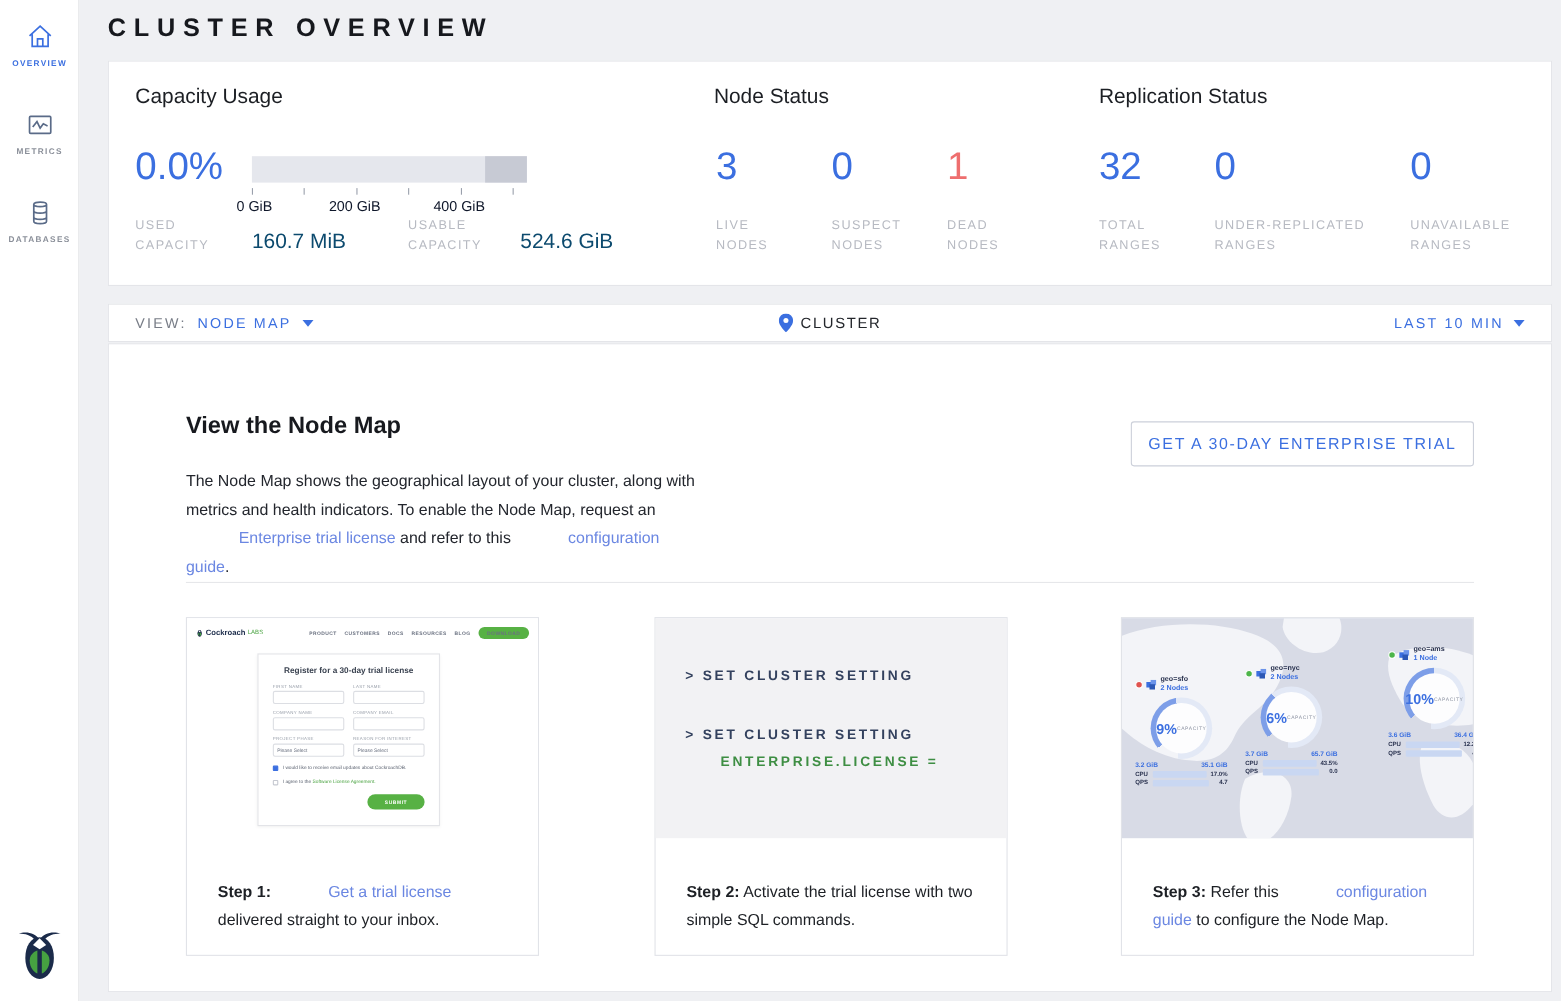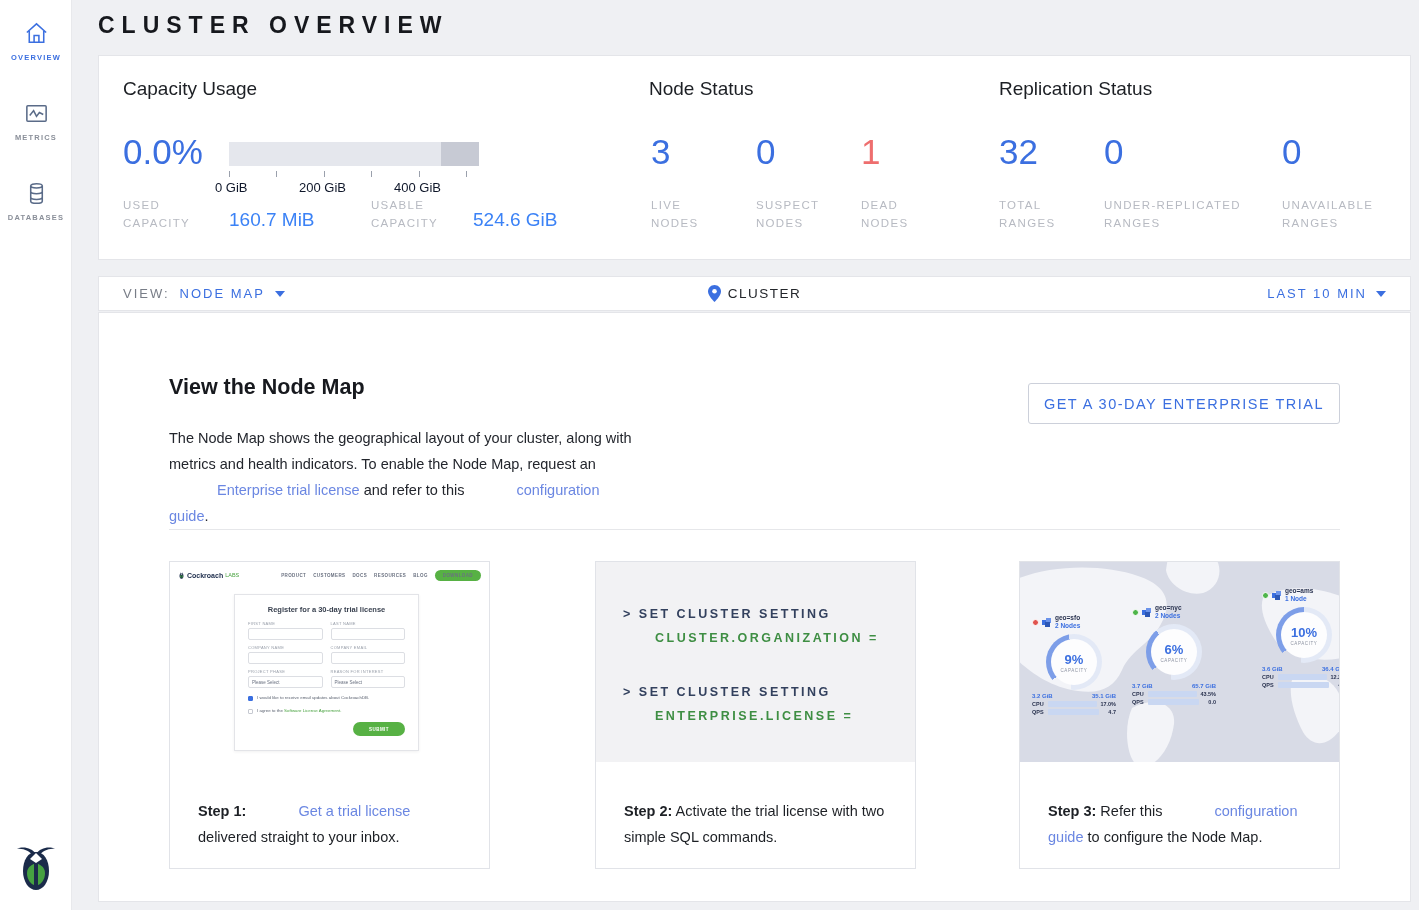--- a/index.html
+++ b/index.html
@@ -18,21 +18,21 @@
   
   .page-title { position:absolute; left:98px; top:12px; font-size:23px; font-weight:600; letter-spacing:7px; color:#16181d; }
 
   
   .panel { position:absolute; background:#fff; border:1px solid #e4e5e9; }
   #summary { left:98px; top:55px; width:1313px; height:205px; }
   .sec-title { position:absolute; font-size:19px; font-weight:500; color:#1c1f24; }
   .bignum { position:absolute; font-size:35px; color:#3b6fe0; }
   .bignum.red { color:#ee6e6e; }
   .caps { position:absolute; font-size:11.5px; letter-spacing:1.3px; color:#b7bac2; line-height:18px; }
-  .bluval { position:absolute; font-size:19px; color:#3b82f6; }
+  .bluval { position:absolute; font-size:19px; color:#0c4a6e; }
 
   .capbar { position:absolute; left:130px; top:86px; width:250px; height:24px; background:#e5e7ed; }
   .capbar .nonusable { position:absolute; right:0; top:0; width:38px; height:24px; background:#c7cad4; }
   .tickrow { position:absolute; left:130px; top:115px; width:250px; height:6px; }
   .tick { position:absolute; top:0; width:1px; height:6px; background:#9aa0ac; }
   .ticklbl { position:absolute; top:124px; font-size:13px; color:#0f172a; }
 
   
   #viewbar { left:98px; top:276px; width:1313px; height:35px; background:#fff; border:1px solid #e4e5e9; }
   .vb-left { position:absolute; left:24px; top:0; height:33px; display:flex; align-items:center; gap:10px; cursor:pointer; }
@@ -58,21 +58,21 @@
   .cap b { font-weight:bold; color:#1d2025; }
 
   
   .site { position:absolute; left:0; top:0; width:319px; height:225px; background:#fff; overflow:hidden; }
   .site-hdr { position:absolute; left:8px; right:8px; top:6px; height:14px; display:flex; align-items:center; }
   .site-logo { font-size:7px; font-weight:bold; color:#1b2b4a; display:flex; align-items:center; gap:2px; }
   .site-logo .sfx { color:#48a23f; font-weight:normal; font-size:5.5px; }
   .site-nav { margin-left:auto; display:flex; gap:7px; align-items:center; }
   .site-nav span { font-size:4.5px; letter-spacing:.4px; color:#6a7180; font-weight:bold; }
   .dl-btn { background:#57b144; color:#fff; font-size:4.5px; font-weight:bold; letter-spacing:.4px; padding:3px 8px; border-radius:8px; }
-  .formbox { position:absolute; left:64px; top:32px; width:185px; height:157px; background:#fff; border:1px solid #e3e4e8; box-shadow:0 1px 3px rgba(0,0,0,.06); padding:10px 13px; }
+  .formbox { position:absolute; left:64px; top:32px; width:166px; height:157px; background:#fff; border:1px solid #e3e4e8; box-shadow:0 1px 3px rgba(0,0,0,.06); padding:10px 13px; }
   .form-title { text-align:center; font-size:7.5px; font-weight:bold; color:#3a4250; margin-bottom:7px; }
   .fgrid { display:grid; grid-template-columns:1fr 1fr; column-gap:8px; row-gap:5px; }
   .ffield .flab { font-size:4px; letter-spacing:.3px; color:#9aa0ab; margin-bottom:2px; }
   .ffield .fin { height:12px; border:1px solid #dcdee3; border-radius:2px; font-size:4.5px; color:#6a7180; display:flex; align-items:center; padding-left:3px; }
   .chkrow { display:flex; align-items:flex-start; gap:4px; margin-top:7px; }
   .chk { width:5px; height:5px; border:1px solid #c6c9d1; border-radius:1px; flex:none; margin-top:1px; }
   .chk.checked { background:#3b6fe0; border-color:#3b6fe0; }
   .chktext { font-size:4.4px; color:#5b6270; }
   .chktext .grn { color:#48a23f; }
   .submit { margin-top:8px; margin-left:auto; width:52px; height:14px; background:#57b144; border-radius:8px; color:#fff; font-size:4.5px; font-weight:bold; letter-spacing:.5px; display:flex; align-items:center; justify-content:center; }
@@ -88,21 +88,21 @@
   .mapblk { position:absolute; left:0; top:0; width:319px; height:200px; background:#d8dbe6; overflow:hidden; }
   .mapblk svg.land { position:absolute; left:0; top:0; }
   .locw { position:absolute; width:84px; }
   .loc-hd { display:flex; align-items:center; gap:3px; }
   .dot { width:7px; height:7px; border-radius:50%; flex:none; border:1px solid #fff; }
   .cubes { width:10px; height:9px; flex:none; }
   .loc-names { display:flex; flex-direction:column; line-height:8px; }
   .loc-name { font-size:6.5px; font-weight:bold; color:#2a3350; }
   .loc-nodes { font-size:6.5px; font-weight:bold; color:#3b6fe0; }
   .donut { position:relative; width:56px; height:56px; border-radius:50%; margin:4px auto 0 auto; }
-  .donut .hole { position:absolute; left:5px; top:5px; width:46px; height:46px; border-radius:50%; background:#fdfdfe; display:flex; flex-direction:column; align-items:center; justify-content:center; }
+  .donut .hole { position:absolute; left:5px; top:5px; width:46px; height:46px; border-radius:50%; background:#fdfdfe; display:flex; flex-direction:row; align-items:center; justify-content:center; }
   .donut .pct { font-size:13px; font-weight:bold; color:#3b6fe0; }
   .donut .caplab { font-size:4.5px; letter-spacing:.6px; color:#8d93a2; margin-top:1px; }
   .usedrow { display:flex; justify-content:space-between; margin-top:3px; font-size:6px; color:#3b6fe0; font-weight:bold; }
   .statrow { display:flex; align-items:center; gap:3px; margin-top:2px; }
   .statlab { font-size:5.5px; font-weight:bold; color:#2a3350; width:13px; }
   .spark { height:6px; flex:1; background:#c9d7f2; border-radius:1px; }
   .statval { font-size:5.5px; font-weight:bold; color:#2a3350; min-width:14px; text-align:right; }
 </style>
 </head>
 <body>
@@ -292,21 +292,20 @@
           </div>
         <div class="submit">SUBMIT</div>
       </div>
     </div>
     <div class="cap"><b>Step 1:</b><span> </span><a class="lnk">Get a trial license</a><span> delivered straight to your inbox.</span></div>
   </div>
 
   <div class="card" style="left:496px">
     <div class="codeblk">
       <div class="codeline"><span>&gt;</span>&nbsp;<span>SET CLUSTER SETTING</span></div>
-      <div class="codeline ind grn"><span class="grn">CLUSTER.ORGANIZATION =</span></div>
       <div class="codegap"></div>
       <div class="codeline"><span>&gt;</span>&nbsp;<span>SET CLUSTER SETTING</span></div>
       <div class="codeline ind"><span class="grn">ENTERPRISE.LICENSE =</span></div>
     </div>
     <div class="cap"><b>Step 2:</b><span> Activate the trial license with two simple SQL commands.</span></div>
   </div>
 
   <div class="card" style="left:920px">
     <div class="mapblk">
       <svg class="land" width="319" height="200" viewBox="0 0 319 200">

